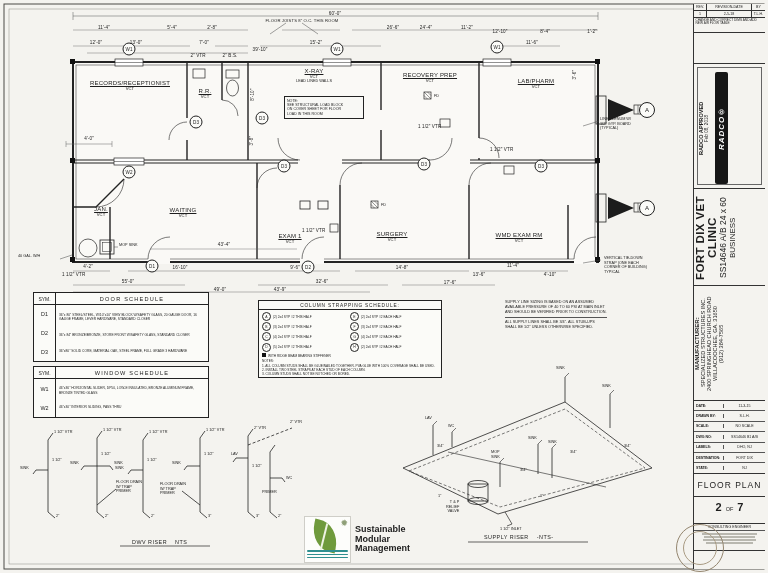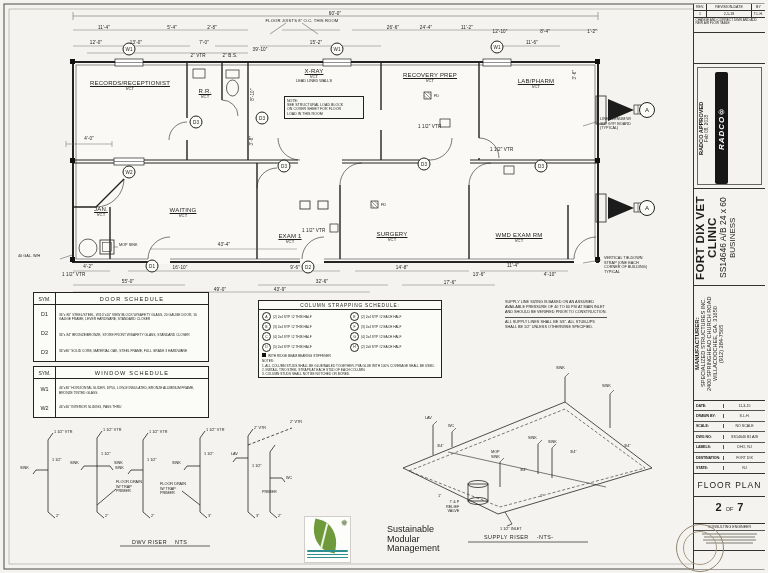--- a/index.html
+++ b/index.html
@@ -49,21 +49,21 @@
   .seal{position:absolute;border-radius:50%;border:1.2px solid #94866f;}
   .smm{position:absolute;display:flex;align-items:center;}
   .smm .word{font-size:44px;font-weight:800;letter-spacing:-2px;color:#0d0d0d;line-height:0.9;}
   .smm .emblem{width:45px;height:45px;margin:0 4px;position:relative;background:#fdfdfb;border:0.5px solid #cfcec8;overflow:hidden;}
   .leaf{position:absolute;left:7px;top:4px;width:26px;height:30px;background:#6f9a3c;
         border-radius:0 85% 0 85%;transform:rotate(12deg);}
   .leafvein{position:absolute;left:18px;top:6px;width:1.5px;height:27px;background:#eef3e2;transform:rotate(14deg);}
   .star{position:absolute;right:2px;top:1px;font-size:9px;color:#8f9f78;}
   .waves{position:absolute;left:0;bottom:2px;width:100%;}
   .waves div{height:1.6px;background:#2f8f90;margin:1.6px 2px;border-radius:2px;}
-  .smm .tag3{font-size:9px;font-weight:normal;line-height:1.05;color:#1c1c1c;margin-left:32px;}
+  .smm .tag3{font-size:9px;font-weight:bold;line-height:1.05;color:#1c1c1c;}
 </style>
 </head>
 <body>
 
 <div id="stage">
 
   <svg width="768" height="573">
 
     <rect x="4" y="4" width="760" height="565" fill="none" stroke="#4a4a46" stroke-width="1"></rect>
     <rect x="9" y="9" width="750" height="555" fill="none" stroke="#8b8b85" stroke-width="0.5"></rect>

